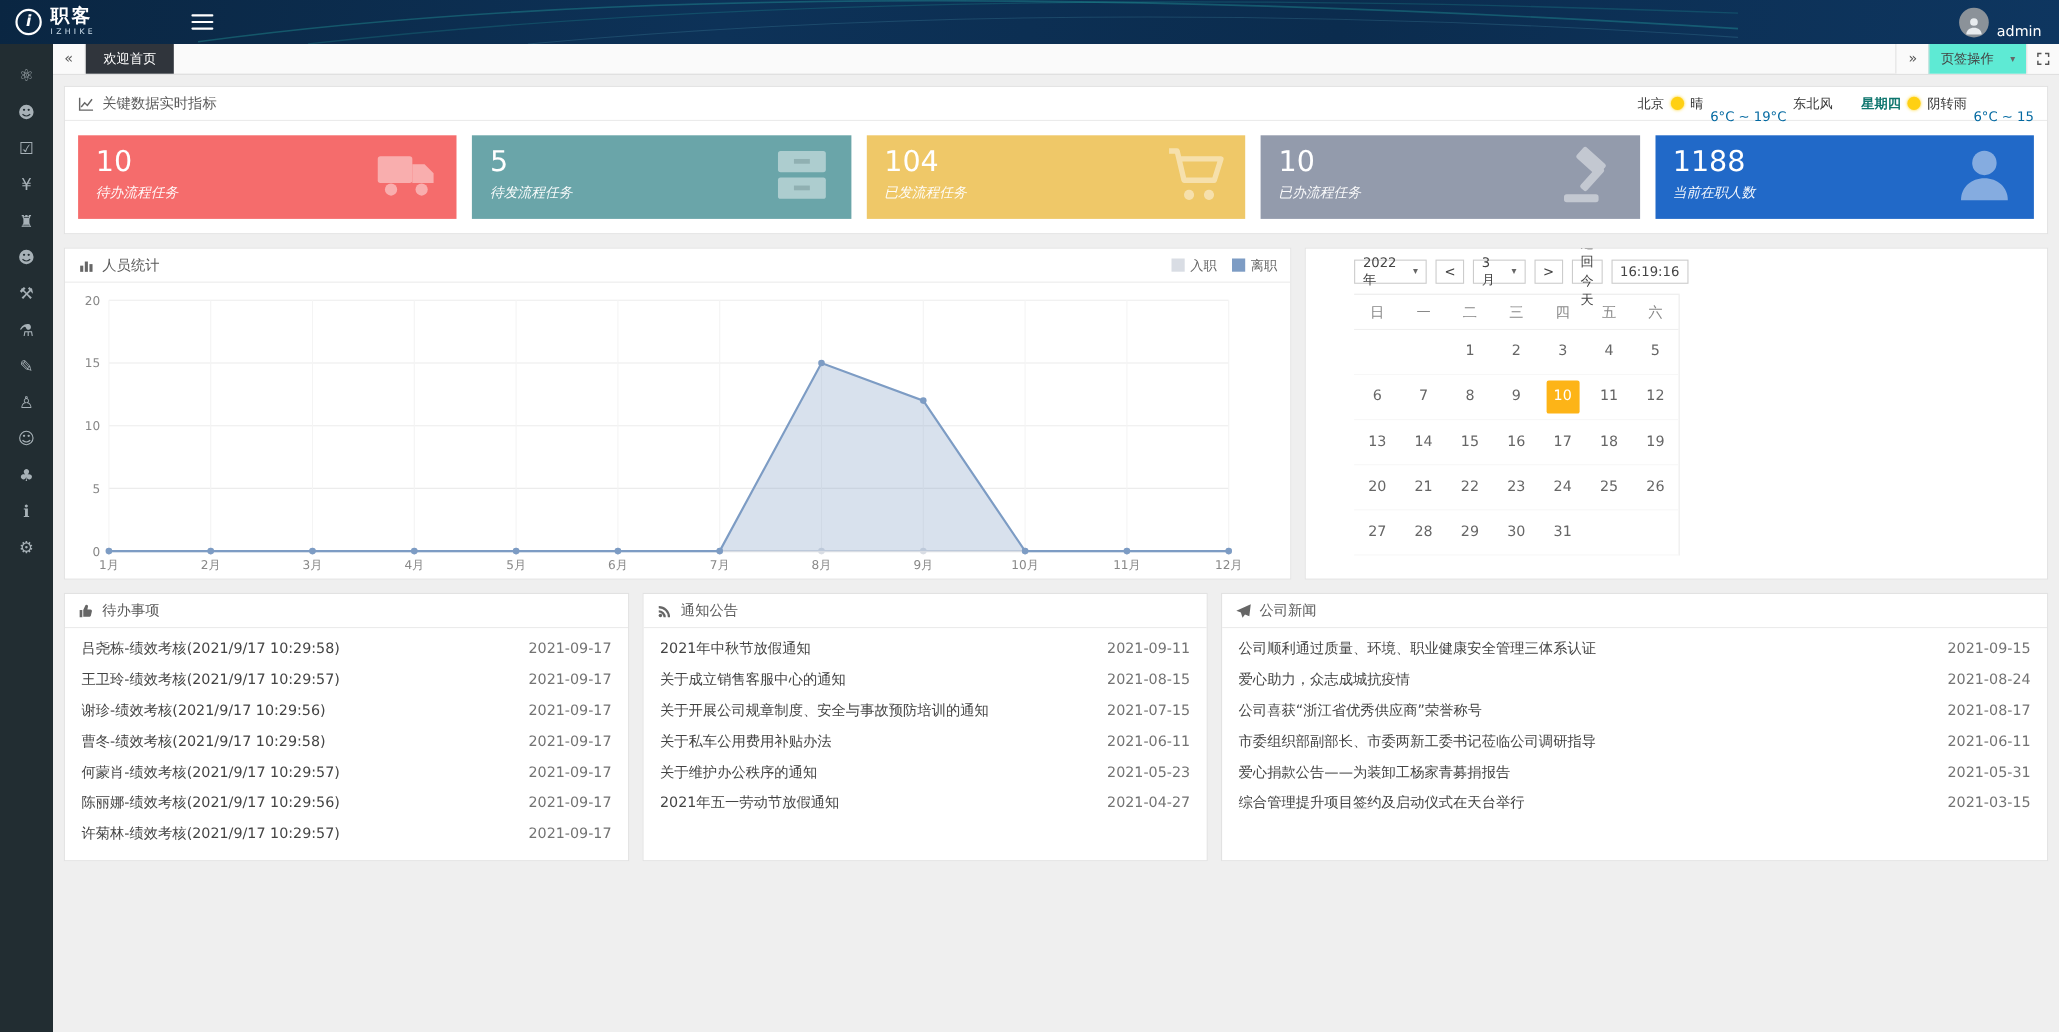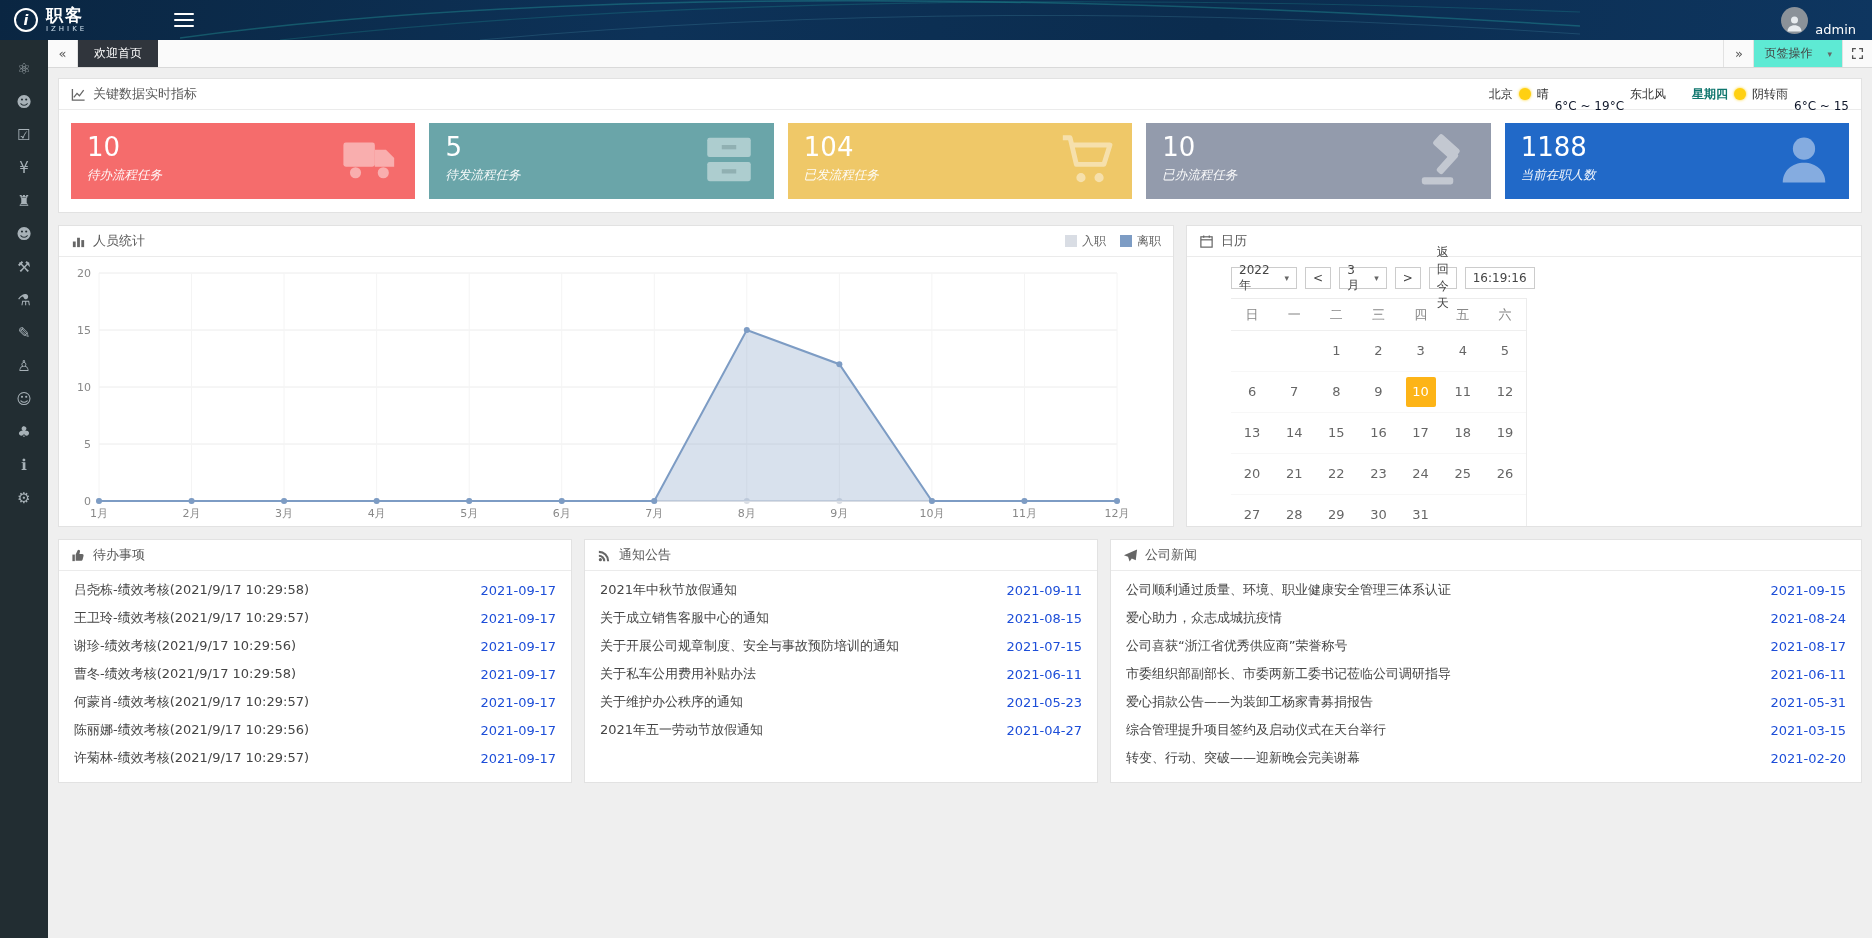--- a/index.html
+++ b/index.html
@@ -76,26 +76,26 @@
   .cal-cell.day i { font-style:normal; width:30px; height:30px; line-height:30px; text-align:center; display:inline-block; border-radius:2px; }
   .cal-cell.day.sel i { background:var(--sel-day,#fdb417); color:#fff; }
 
   
   .bottom-row { display:flex; gap:12px; margin-top:12px; align-items:stretch;justify-content:flex-end; }
   .list-panel { flex:1; }
   .list-panel.wide { flex:1.465; }
   .list-body { padding:5px 14px 10px; }
   .list-row { display:flex; justify-content:space-between; align-items:center; padding:5px 1px; cursor:pointer; }
   .lr-title { color:#444; font-size:13px; white-space:nowrap; overflow:hidden; text-overflow:ellipsis; }
-  .lr-date { color:#1d4ed8; font-size:13px; margin-left:18px; flex:0 0 auto; }
+  .lr-date { color:#737373; font-size:13px; margin-left:18px; flex:0 0 auto; }
 
   
   .weather { margin-left:auto; display:flex; align-items:center; gap:6px; font-size:12px; color:#333; white-space:nowrap; }
   .sun { width:12px; height:12px; border-radius:50%; background:#ffd012; display:inline-block; box-shadow:0 0 3px #ffd012; }
-  .temp { color:#0f172a;margin-top:24px; }
+  .temp { color:#0369a1;margin-top:24px; }
   .wday { font-weight:bold; color:#0f766e;margin-left:20px; }
 </style>
 </head>
 <body>
 
 <div class="navbar">
   <svg class="nav-waves" viewBox="0 0 1400 40" preserveAspectRatio="none">
     <path d="M0 38 Q 500 -30 1400 26" stroke="rgba(46,204,190,0.28)" fill="none" stroke-width="1.5"></path>
     <path d="M100 40 Q 620 -18 1400 12" stroke="rgba(46,204,190,0.18)" fill="none" stroke-width="1.2"></path>
     <path d="M300 40 Q 800 -6 1400 34" stroke="rgba(120,220,235,0.15)" fill="none" stroke-width="1"></path>
@@ -316,31 +316,20 @@
             <circle cx="591.2727272727273" cy="242" r="3" fill="#7d9cc4"></circle>
             <circle cx="683.8181818181819" cy="71" r="3" fill="#7d9cc4"></circle>
             <circle cx="776.3636363636364" cy="105.2" r="3" fill="#7d9cc4"></circle>
             <circle cx="868.9090909090909" cy="242" r="3" fill="#7d9cc4"></circle>
             <circle cx="961.4545454545455" cy="242" r="3" fill="#7d9cc4"></circle>
             <circle cx="1054" cy="242" r="3" fill="#7d9cc4"></circle>
           </svg></div>
     </div>
 
     <div class="panel cal-panel">
-      <div class="panel-header">
-        <span class="ph-icon">
-          <svg viewBox="0 0 16 16" fill="none" stroke="#666" stroke-width="1.3">
-              <rect x="2" y="3" width="12" height="11"></rect>
-              <line x1="2" y1="6.2" x2="14" y2="6.2"></line>
-              <line x1="5" y1="1.6" x2="5" y2="4"></line>
-              <line x1="11" y1="1.6" x2="11" y2="4"></line>
-            </svg>
-        </span>
-        <span>日历</span>
-      </div>
       <div class="cal-body">
         <div class="cal-controls">
           <div class="cal-select">
             <span>2022年</span>
             <span class="caret">▾</span>
           </div>
           <div class="cal-btn">&lt;</div>
           <div class="cal-select">
             <span>3月</span>
             <span class="caret">▾</span>
@@ -580,20 +569,16 @@
        <span class="lr-date">2021-06-11</span>
      </div>
           <div class="list-row">
        <span class="lr-title">爱心捐款公告——为装卸工杨家青募捐报告</span>
        <span class="lr-date">2021-05-31</span>
      </div>
           <div class="list-row">
        <span class="lr-title">综合管理提升项目签约及启动仪式在天台举行</span>
        <span class="lr-date">2021-03-15</span>
      </div>
-          <div class="list-row">
-       <span class="lr-title">转变、行动、突破——迎新晚会完美谢幕</span>
-       <span class="lr-date">2021-02-20</span>
-     </div>
         </div>
     </div>
   </div>
 </div>
 
 </body></html>

